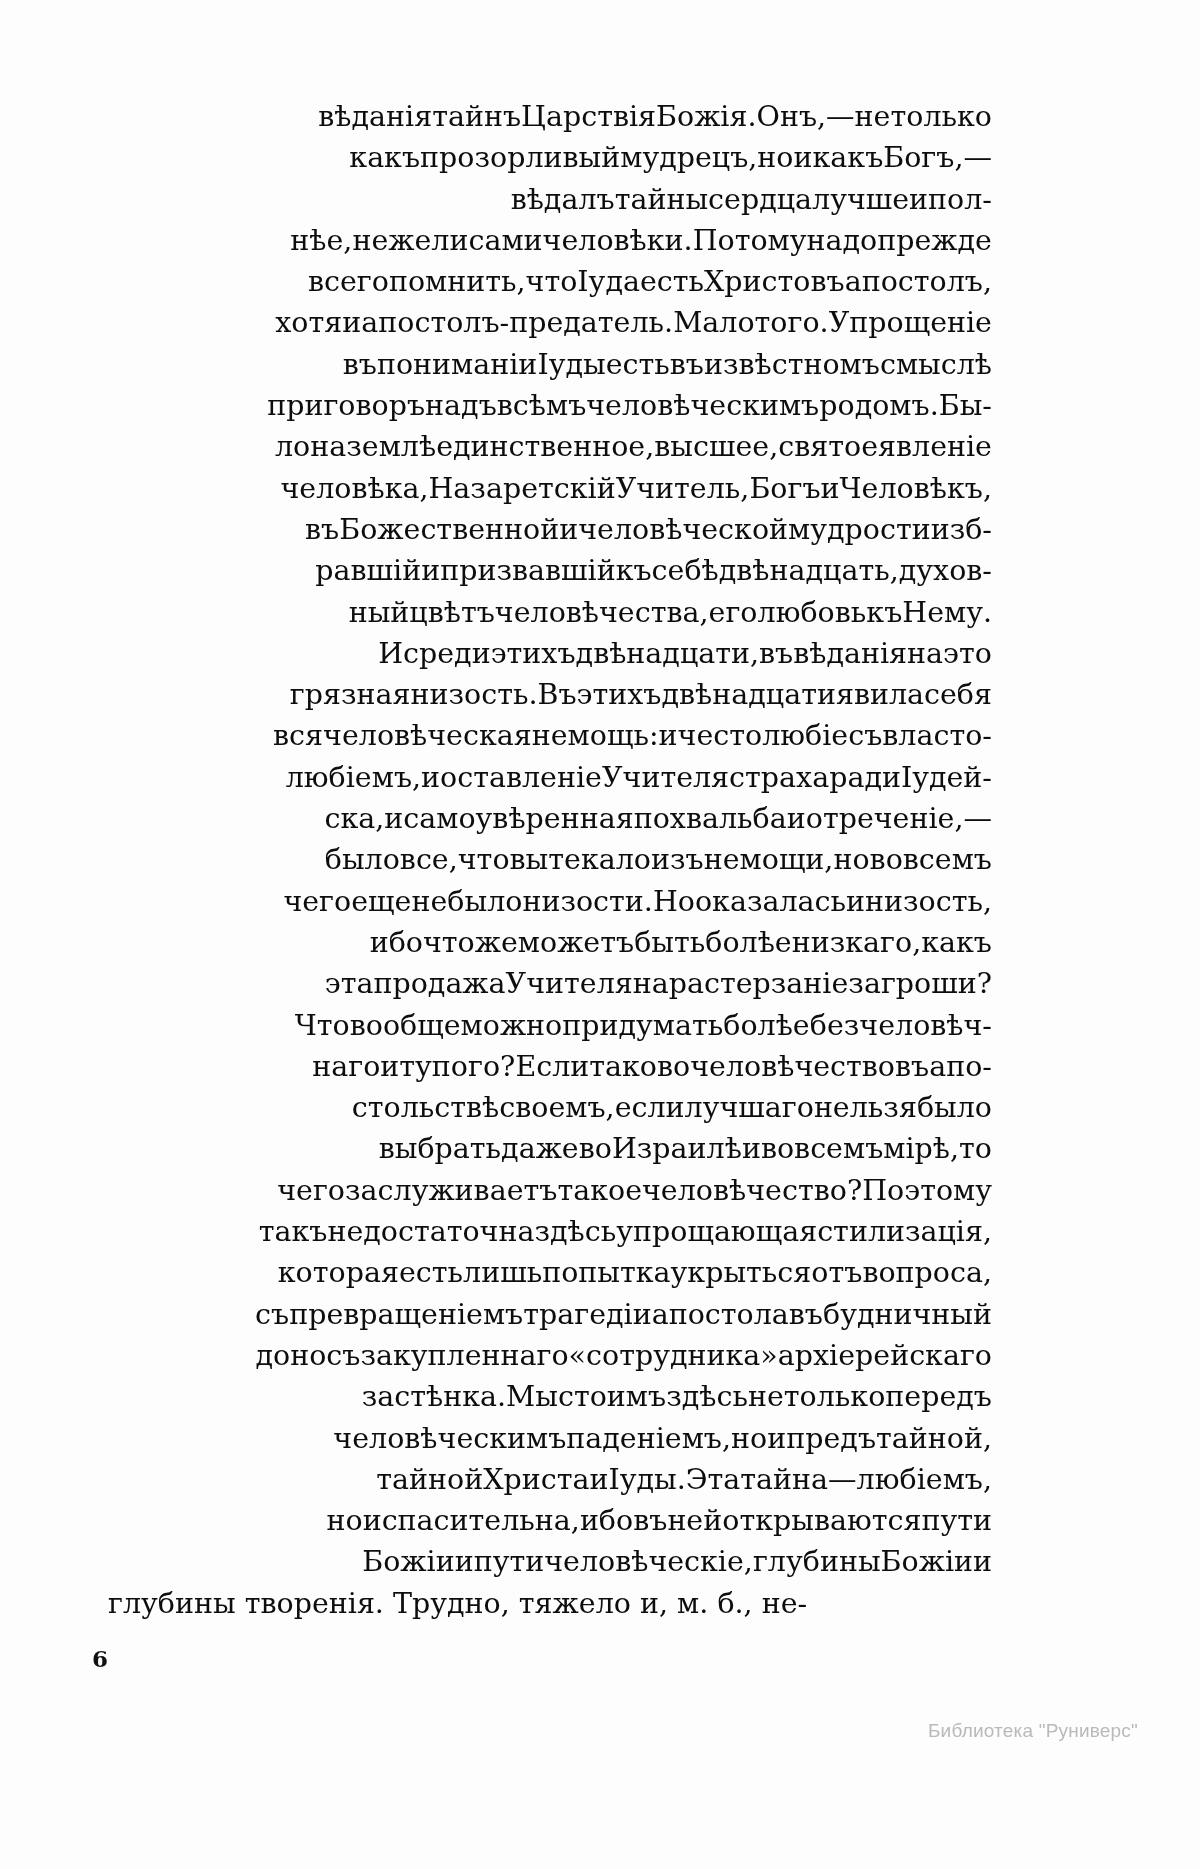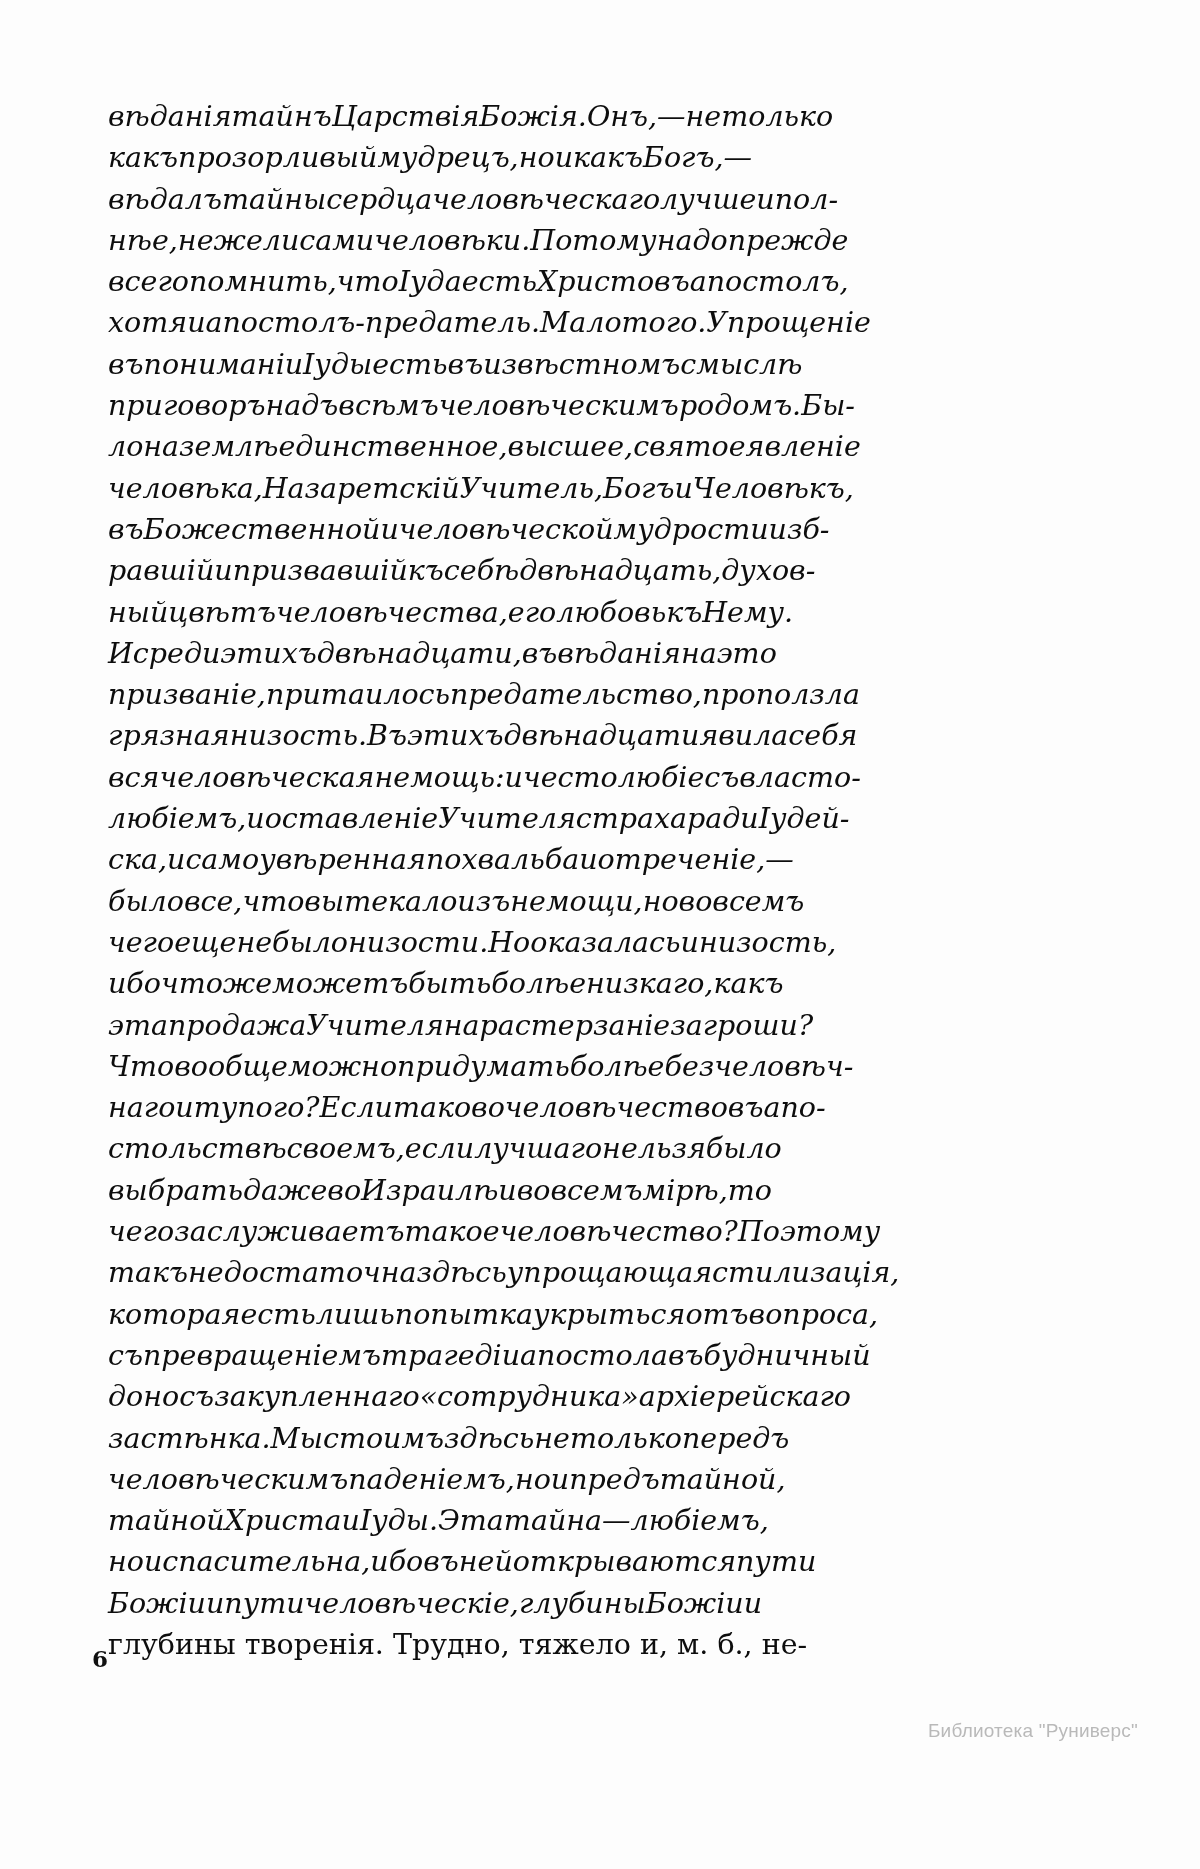--- a/index.html
+++ b/index.html
@@ -34,22 +34,21 @@
     font-size: 28.5px;
     line-height: 41.3px;
     color: #0d0d0d;
     white-space: nowrap;
     letter-spacing: 0px;
     font-weight: 500;
   }
   
   .line.j {
     display: flex;
-    justify-content: flex-start;
-    font-style: italic;
+    justify-content: flex-end;
   }
   .line.j > span {
     display: inline-block;
   }
   .line.last {
     display: block;
   }
   .page-number {
     position: absolute;
     left: 92px;
@@ -92,21 +91,20 @@
         <span>но</span>
         <span>и</span>
         <span>какъ</span>
         <span>Богъ,</span>
         <span>—</span>
       </div>
     <div class="line j">
         <span>вѣдалъ</span>
         <span>тайны</span>
         <span>сердца</span>
-        <span>человѣческаго</span>
         <span>лучше</span>
         <span>и</span>
         <span>пол-</span>
       </div>
     <div class="line j">
         <span>нѣе,</span>
         <span>нежели</span>
         <span>сами</span>
         <span>человѣки.</span>
         <span>Потому</span>
@@ -192,26 +190,20 @@
       </div>
     <div class="line j">
         <span>И</span>
         <span>среди</span>
         <span>этихъ</span>
         <span>двѣнадцати,</span>
         <span>въ</span>
         <span>вѣданія</span>
         <span>на</span>
         <span>это</span>
-      </div>
-    <div class="line j">
-        <span>призваніе,</span>
-        <span>притаилось</span>
-        <span>предательство,</span>
-        <span>проползла</span>
       </div>
     <div class="line j">
         <span>грязная</span>
         <span>низость.</span>
         <span>Въ</span>
         <span>этихъ</span>
         <span>двѣнадцати</span>
         <span>явила</span>
         <span>себя</span>
       </div>

